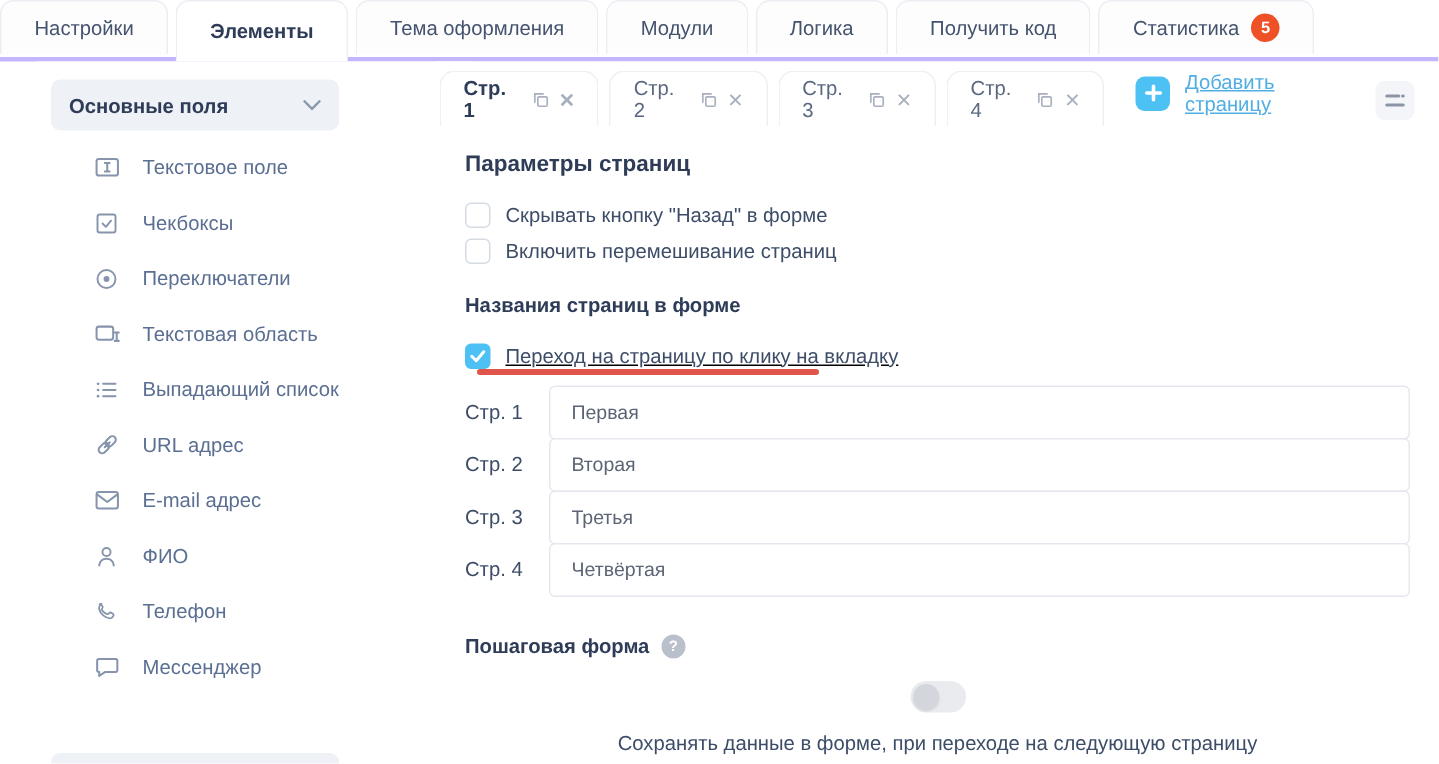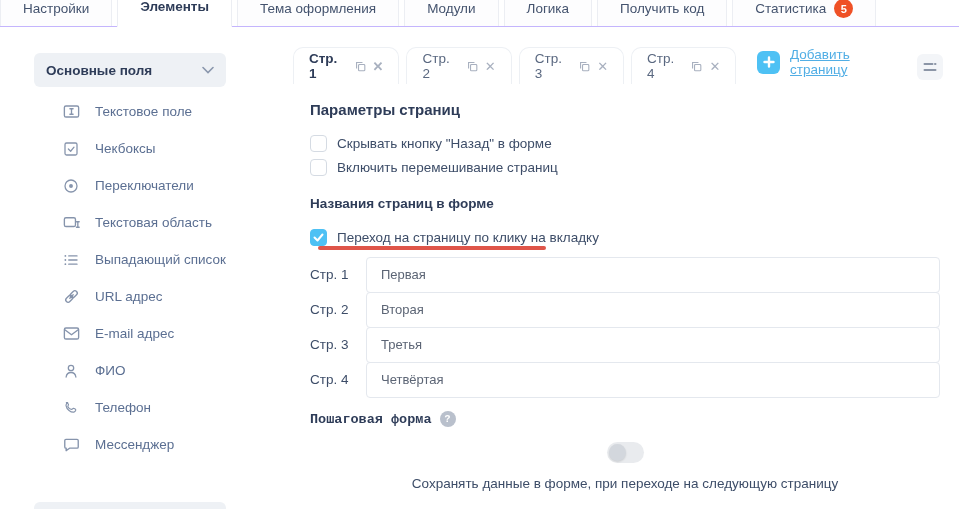--- a/index.html
+++ b/index.html
@@ -1,22 +1,22 @@
 <!DOCTYPE html>
 <html><head>
 <meta charset="utf-8">
 <style>
   * { margin:0; padding:0; box-sizing:border-box; }
   html,body { width:959px; height:509px; overflow:hidden; background:#fff;
     font-family:"Liberation Sans", sans-serif; }
   .stage { position:relative; width:959px; height:509px; background:#fff; }
 
   
-  .topbar { position:absolute; left:0; top:0; right:0; height:27px;
-    border-bottom:1px solid #c4b5fd; display:flex; align-items:flex-end; background:#fff; }
+  .topbar { position:absolute; left:0; top:0; right:0; height:41px;
+    border-bottom:3px solid #c4b5fd; display:flex; align-items:flex-start; background:#fff; }
   .toptab { height:36px; padding:0 22px; display:flex; align-items:center; gap:8px;
     border:1px solid #eceef3; border-bottom:none; border-radius:9px 9px 0 0;
     margin-right:5px; font-size:13.5px; color:#44536e; background:#fdfdfe; cursor:pointer; white-space:nowrap; }
   .toptab.active { background:#fff; font-weight:bold; color:#2e3c58; height:41px;
     margin-bottom:-1px; border-bottom:1px solid #fff; z-index:3; }
   .badge { min-width:19px; height:19px; border-radius:50%; background:#ef5126; color:#fff;
     font-size:11px; font-weight:bold; display:flex; align-items:center; justify-content:center; }
 
   
   .sidebar { position:absolute; left:0; top:41px; width:290px; bottom:0; background:#fff;margin-left:24px; }
@@ -57,29 +57,29 @@
     flex:0 0 auto; cursor:pointer; display:flex; align-items:center; justify-content:center; }
   .cbox.checked { background:#4ec1f4; border-color:#4ec1f4; }
   .cblabel { font-size:13.5px; color:#3d4d68; }
   .sec-label { margin-top:17px; font-size:13.5px; font-weight:bold; color:#2e3c58; }
   .select { margin-top:9px; height:31px; border:1px solid #e0e4eb; border-radius:4px;
     display:flex; align-items:center; padding:0 13px; cursor:pointer; position:relative; }
   .select .val { font-size:13.5px; color:#3d4d68; }
   .caret { position:absolute; right:13px; top:13px; width:0; height:0;
     border-left:5px solid transparent; border-right:5px solid transparent;
     border-top:6px solid #97a1b2; }
-  .clickrow { margin-top:13px; position:relative; height:26px; display:flex; align-items:center; gap:10px; }
+  .clickrow { margin-top:13px; position:relative; height:26px; display:flex; align-items:center; gap:10px;text-decoration:underline; }
   .red-underline { position:absolute; left:8px; top:22px; width:228px; height:4px;
     background:#df5549; border-radius:2px; }
   .namerows { margin-top:9px; }
   .namerow { display:flex; align-items:center; height:31px; margin-bottom:4px; }
   .namerow .nlabel { width:56px; font-size:13.5px; color:#3d4d68; flex:0 0 auto; }
   .namerow input { flex:1; height:36px; border:1px solid #e4e8ee; border-radius:4px;
     padding:0 14px; font-size:13px; color:#5c6575; font-family:"Liberation Sans", sans-serif; outline:none; }
-  .steprow { margin-top:16px; display:flex; align-items:flex-end; gap:8px;font-family:Liberation Mono, monospace; }
+  .steprow { margin-top:28px; display:flex; align-items:flex-start; gap:8px; }
   .steprow .stitle { font-size:13.5px; font-weight:bold; color:#2e3c58; }
   .help { width:16px; height:16px; border-radius:50%; background:#b9c0cc; color:#fff;
     font-size:10px; font-weight:bold; display:flex; align-items:center; justify-content:center; cursor:pointer; }
   .togglerow { margin-top:15px; display:flex; align-items:center; gap:13px;flex-direction:column; }
   .toggle { width:37px; height:21px; border-radius:11px; background:#e9ebee; position:relative;
     cursor:pointer; flex:0 0 auto; }
   .knob { position:absolute; left:2px; top:2px; width:17px; height:17px; border-radius:50%;
     background:#d3d7dd; box-shadow:0 1px 2px rgba(0,0,0,0.12); }
   .tlabel { font-size:13.5px; color:#3d4d68; }
   svg { display:block; }

